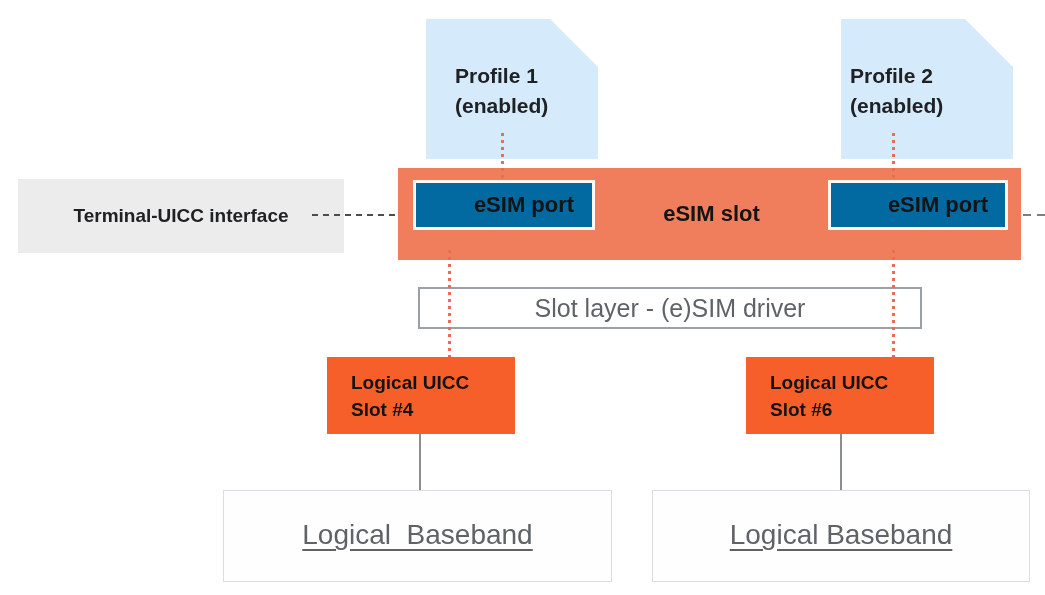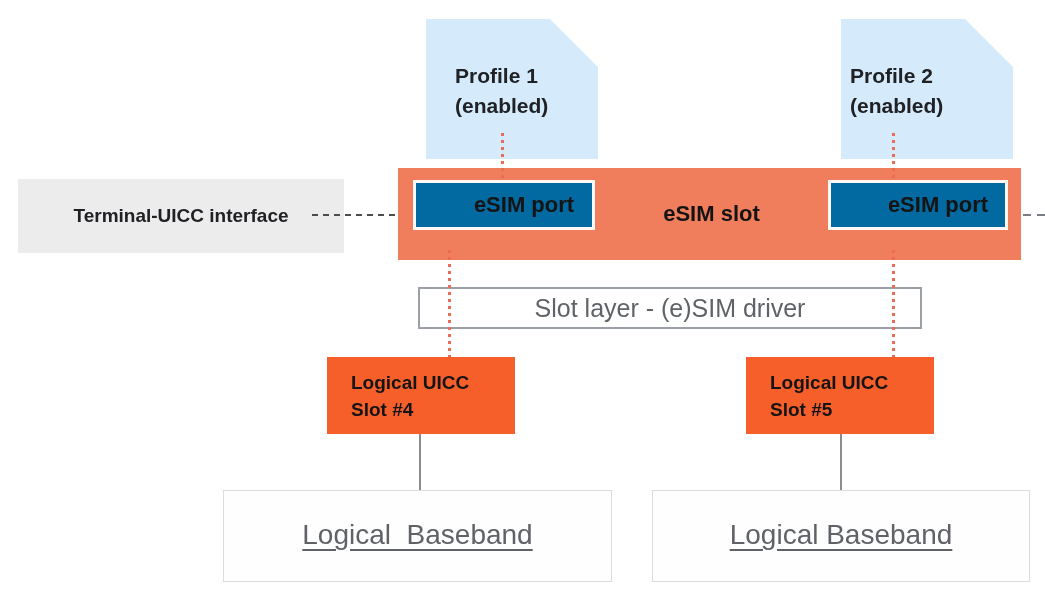--- a/index.html
+++ b/index.html
@@ -139,21 +139,21 @@
 
   <div class="dotted-v dot-u1"></div>
   <div class="dotted-v dot-u2"></div>
 
   <div class="uicc-box s1">
     <div>Logical UICC</div>
     <div>Slot #4</div>
   </div>
   <div class="uicc-box s2">
     <div>Logical UICC</div>
-    <div>Slot #5</div>
+    <div>Slot #6</div>
   </div>
 
   <div class="solid-v conn-b1"></div>
   <div class="solid-v conn-b2"></div>
 
   <div class="baseband-box b1">
     <span class="baseband-label">Logical  Baseband</span>
   </div>
   <div class="baseband-box b2">
     <span class="baseband-label">Logical Baseband</span>

